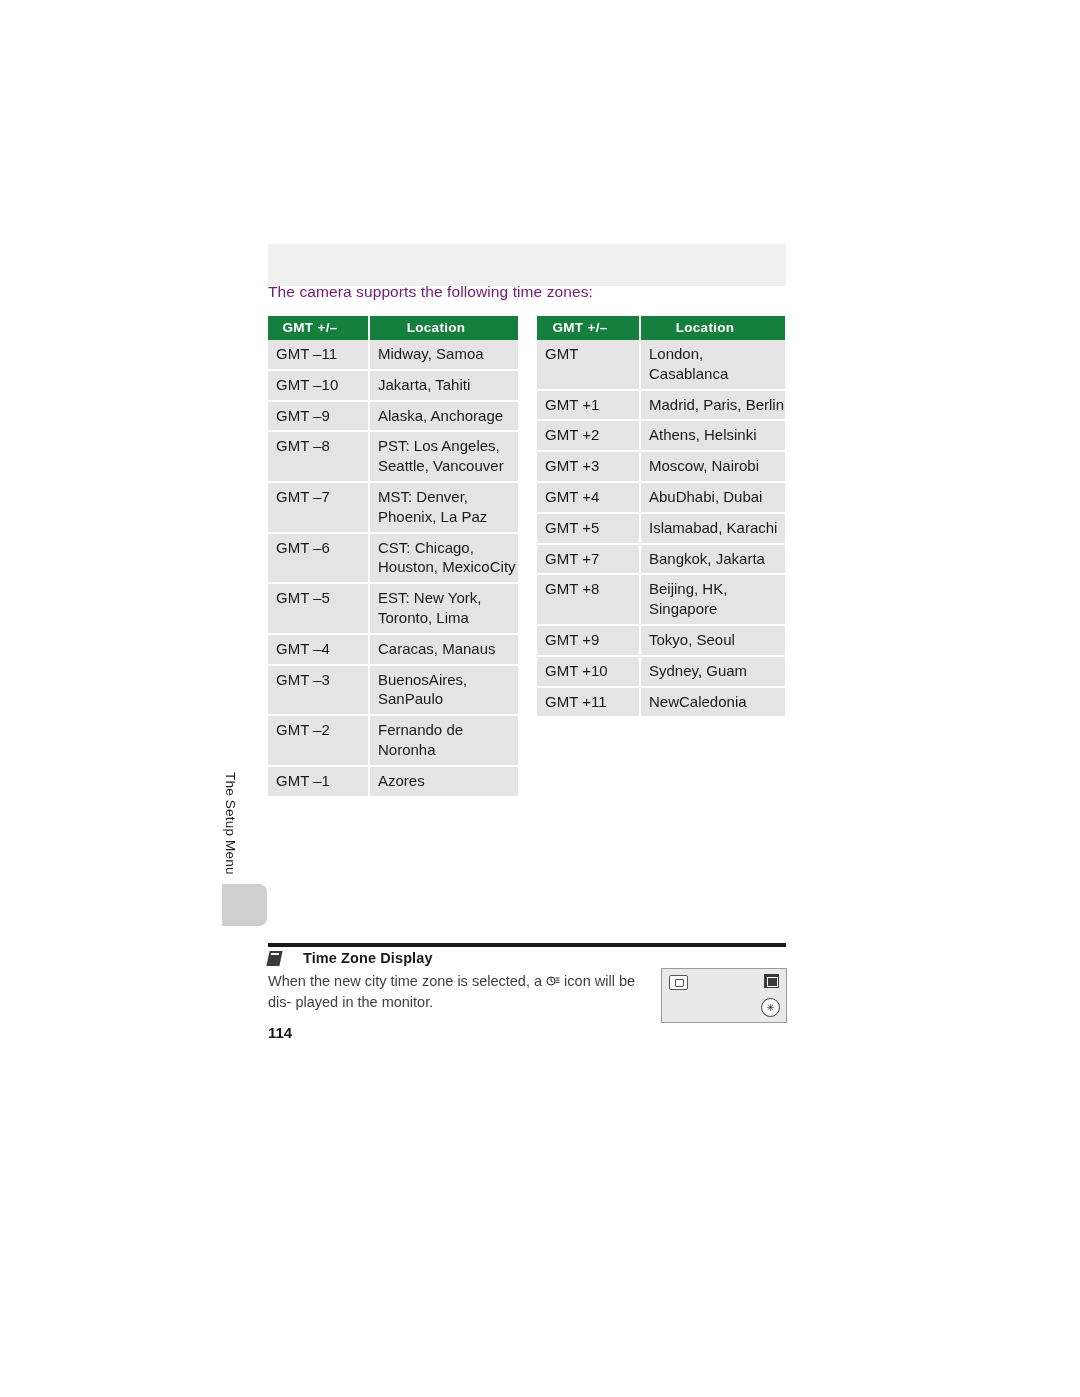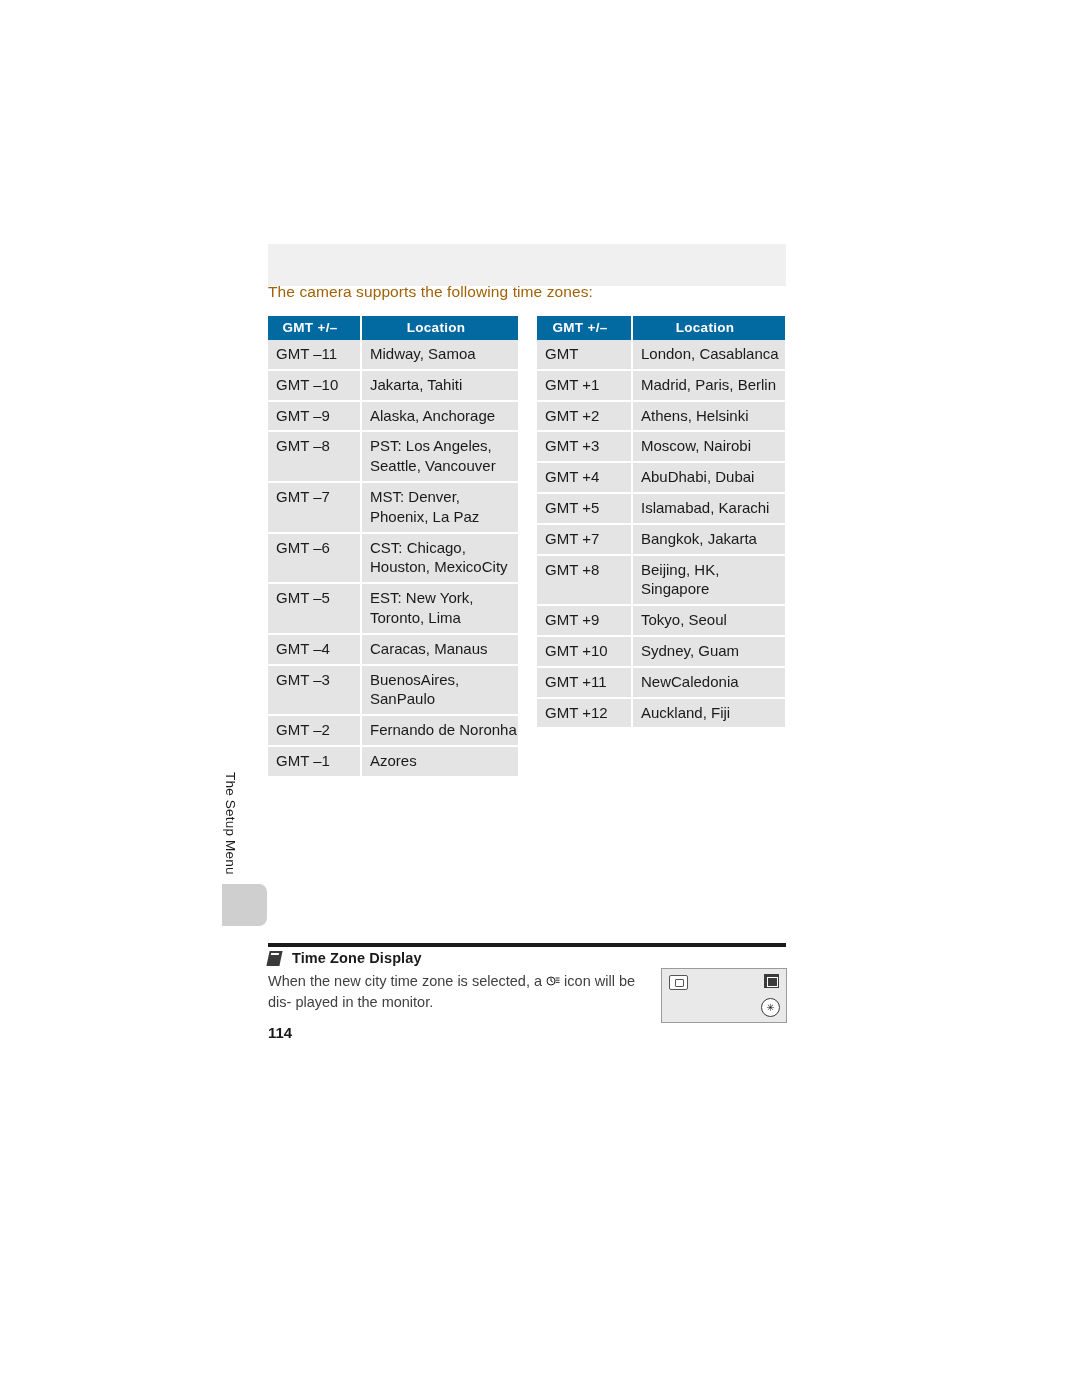--- a/index.html
+++ b/index.html
@@ -30,46 +30,46 @@
     width: 518px;
     height: 42px;
     background: #f0f0f0;
   }
   .intro-text {
     position: absolute;
     left: 268px;
     top: 283px;
     width: 560px;
     font-size: 15.5px;
-    color: #a16207;
+    color: #701a75;
     letter-spacing: 0.1px;
   }
   
   .tz-table {
     position: absolute;
     border-collapse: collapse;
     font-size: 15px;
   }
   .tz-table.left {
     left: 268px;
     top: 316px;
     width: 250px;
   }
   .tz-table.right {
     left: 537px;
     top: 316px;
     width: 248px;
   }
   .tz-table th {
-    background: #0369a1;
+    background: #15803d;
     color: #ffffff;
     font-size: 13.5px;
     font-weight: bold;
     text-align: center;
-    padding: 4px 8px 5px 0;
+    padding: 4px 16px 5px 0;
     border-right: 2px solid #ffffff;
     letter-spacing: 0.3px;
   }
   .tz-table th:last-child {
     border-right: none;
   }
   .tz-table td {
     background: #e4e4e4;
     padding: 4px 0 5px 8px;
     vertical-align: top;
@@ -119,21 +119,21 @@
     width: 518px;
     height: 4px;
     background: #1a1a1a;
   }
   .note-head {
     position: absolute;
     left: 268px;
     top: 950px;
     display: flex;
     align-items: center;
-    gap: 11px;
+    gap: 22px;
   }
   .pencil-icon {
     display: inline-block;
     width: 13px;
     height: 15px;
     background: #3a3a3a;
     position: relative;
     transform: skewX(-12deg);
   }
   .pencil-icon::after {
@@ -346,24 +346,20 @@
           <td class="col-gmt">GMT +9</td>
           <td>Tokyo, Seoul</td>
         </tr>
         <tr>
           <td class="col-gmt">GMT +10</td>
           <td>Sydney, Guam</td>
         </tr>
         <tr>
           <td class="col-gmt">GMT +11</td>
           <td>NewCaledonia</td>
-        </tr>
-        <tr>
-          <td class="col-gmt">GMT +12</td>
-          <td>Auckland, Fiji</td>
         </tr>
       </tbody>
   </table>
 
   <div class="side-tab-text">The Setup Menu</div>
   <div class="side-tab-block"></div>
 
   <div class="note-rule"></div>
   <div class="note-head">
     <span class="pencil-icon"></span>

